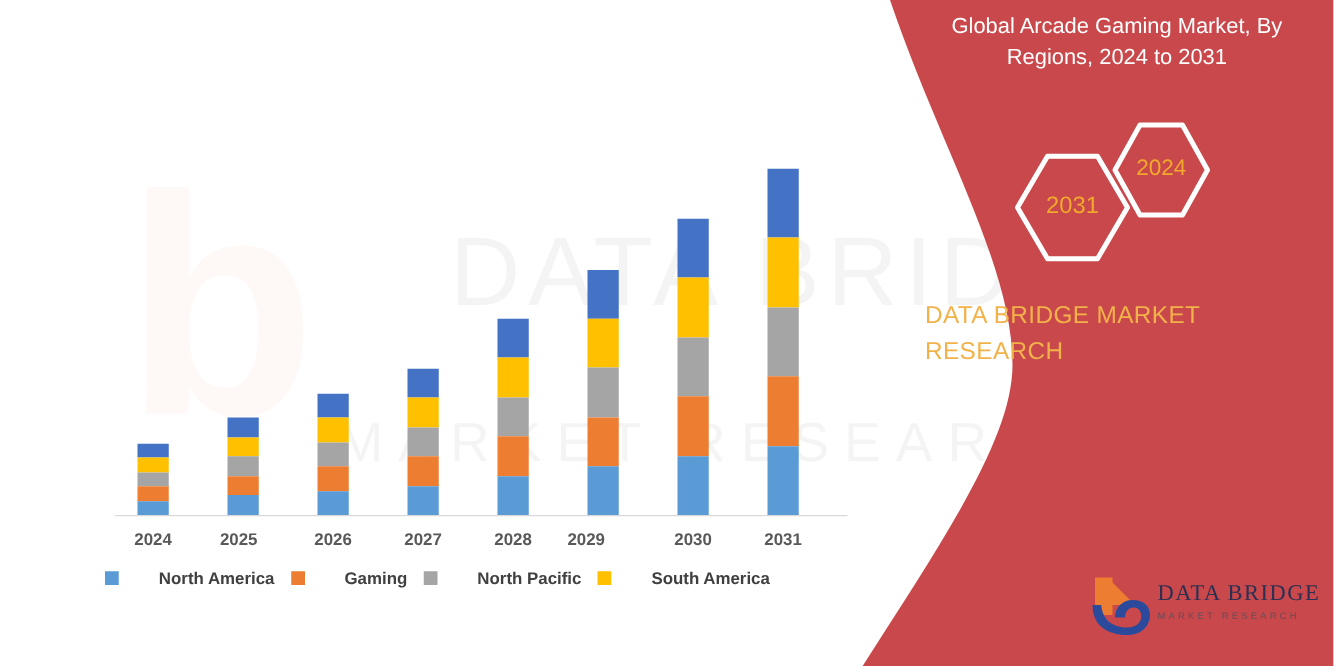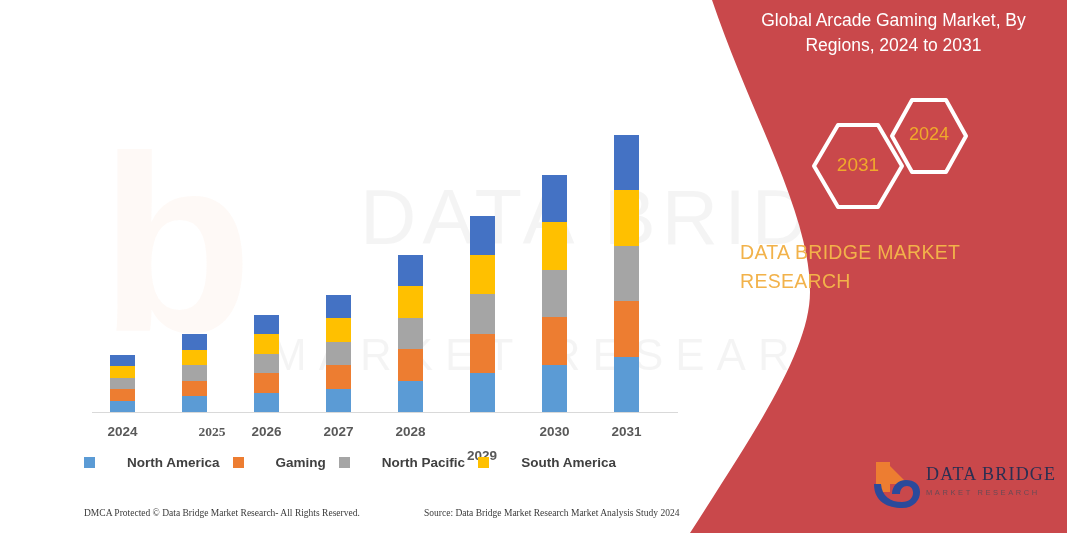--- a/index.html
+++ b/index.html
@@ -324,25 +324,25 @@
             <div class="seg" style="height: 55.4px; background: rgb(255, 192, 0);"></div>
             <div class="seg" style="height: 55.4px; background: rgb(165, 165, 165);"></div>
             <div class="seg" style="height: 55.4px; background: rgb(237, 125, 49);"></div>
             <div class="seg" style="height: 55.4px; background: rgb(91, 155, 213);"></div>
           </div>
         </div>
       </div>
     <div class="baseline"></div>
     <div class="xlabels" id="xlabels">
         <div class="xlabel" style="left: 92.5px;">2024</div>
-        <div class="xlabel" style="left: 182px; font-family: Liberation Serif, serif;">2025</div>
+        <div class="xlabel" style="left: 161px;">2025</div>
         <div class="xlabel" style="left: 236.5px; text-align: center;">2026</div>
         <div class="xlabel" style="left: 308.5px;">2027</div>
         <div class="xlabel" style="left: 380.5px;">2028</div>
-        <div class="xlabel" style="left: 452px; margin-top: 24px;">2029</div>
+        <div class="xlabel" style="left: 439px;">2029</div>
         <div class="xlabel" style="left: 524.5px;">2030</div>
         <div class="xlabel" style="left: 596.5px;">2031</div>
       </div>
     <div class="legend" id="legend">
         <div class="legend-item">
           <span class="legend-swatch" style="background: rgb(91, 155, 213);"></span>
           <span class="legend-label">North America</span>
         </div>
         <div class="legend-item">
           <span class="legend-swatch" style="background: rgb(237, 125, 49);"></span>
@@ -352,24 +352,20 @@
           <span class="legend-swatch" style="background: rgb(165, 165, 165);"></span>
           <span class="legend-label">North Pacific</span>
         </div>
         <div class="legend-item">
           <span class="legend-swatch" style="background: rgb(255, 192, 0);"></span>
           <span class="legend-label">South America</span>
         </div>
       </div>
   </div>
 
-  <div class="footer">
-    <span class="footer-left">DMCA Protected © Data Bridge Market Research- All Rights Reserved.</span>
-    <span class="footer-right">Source: Data Bridge Market Research  Market Analysis Study 2024</span>
-  </div>
 
   <svg class="red-panel-svg" viewBox="0 0 407 533" preserveAspectRatio="none">
     <path d="M 52 0 L 407 0 L 407 533 L 30 533 C 96 430 150 350 150 292 C 150 212 92 118 52 0 Z" fill="#C9484B"></path>
   </svg>
 
   <div class="red-panel-content">
     <div class="panel-title">Global Arcade Gaming Market, By Regions, 2024 to 2031</div>
 
     <div class="hex-wrap">
       <div class="hex hex-2031">

